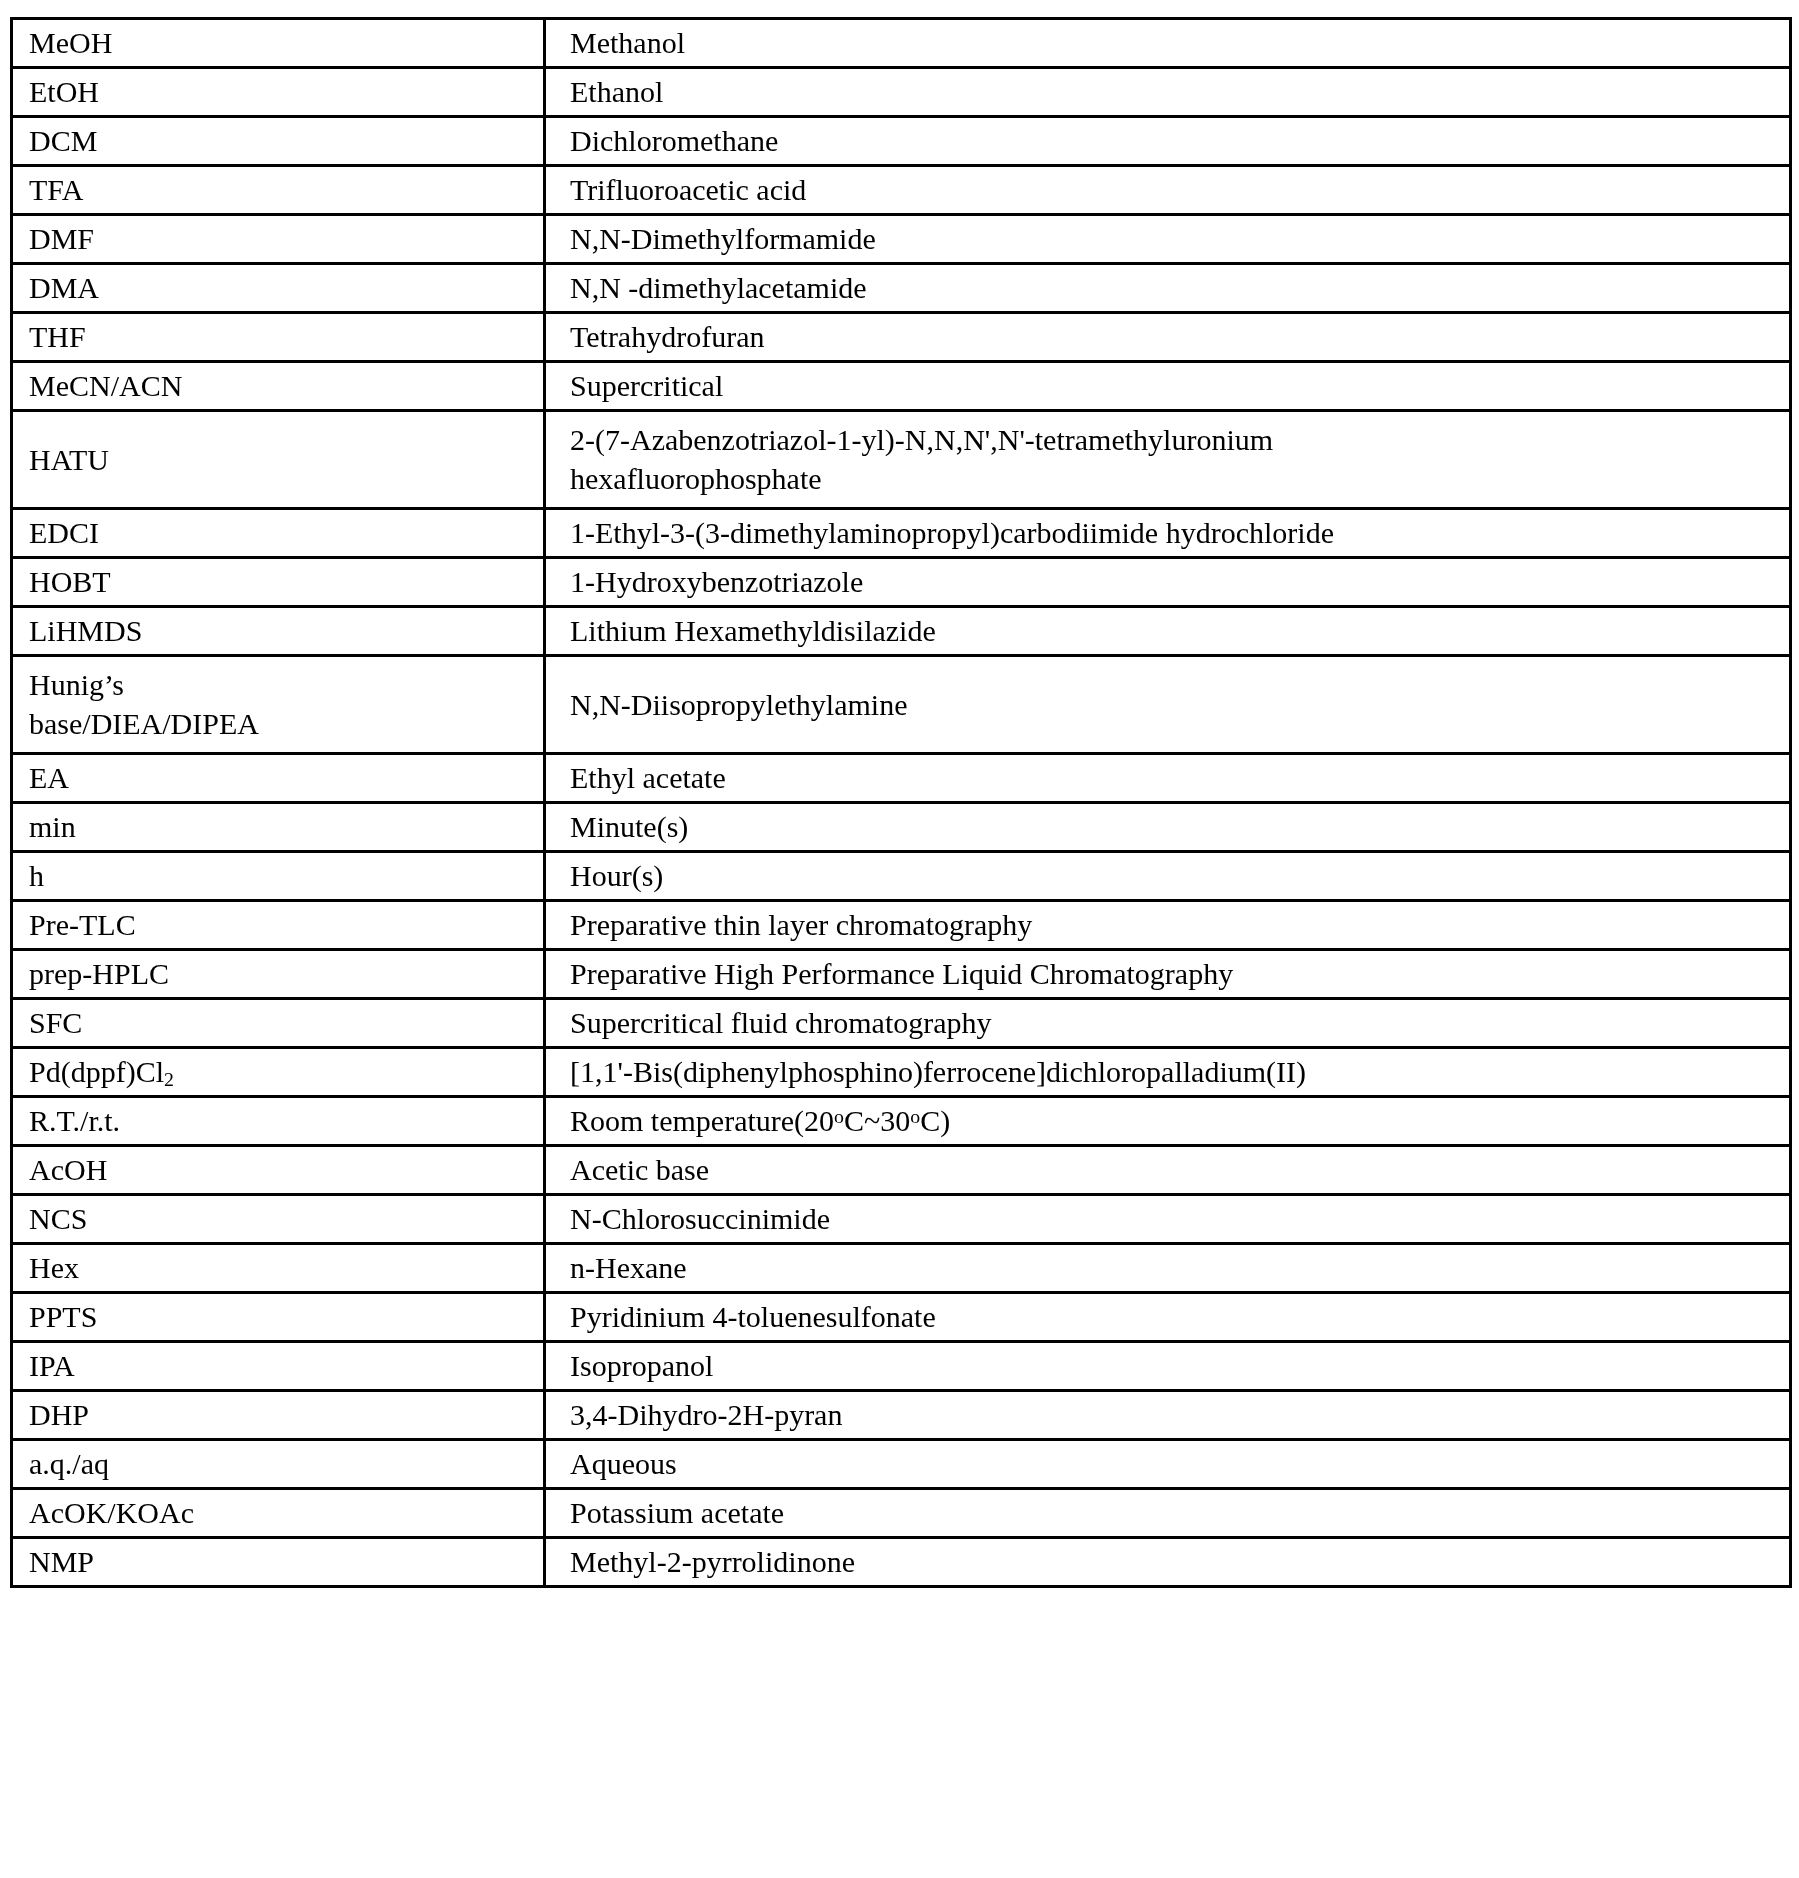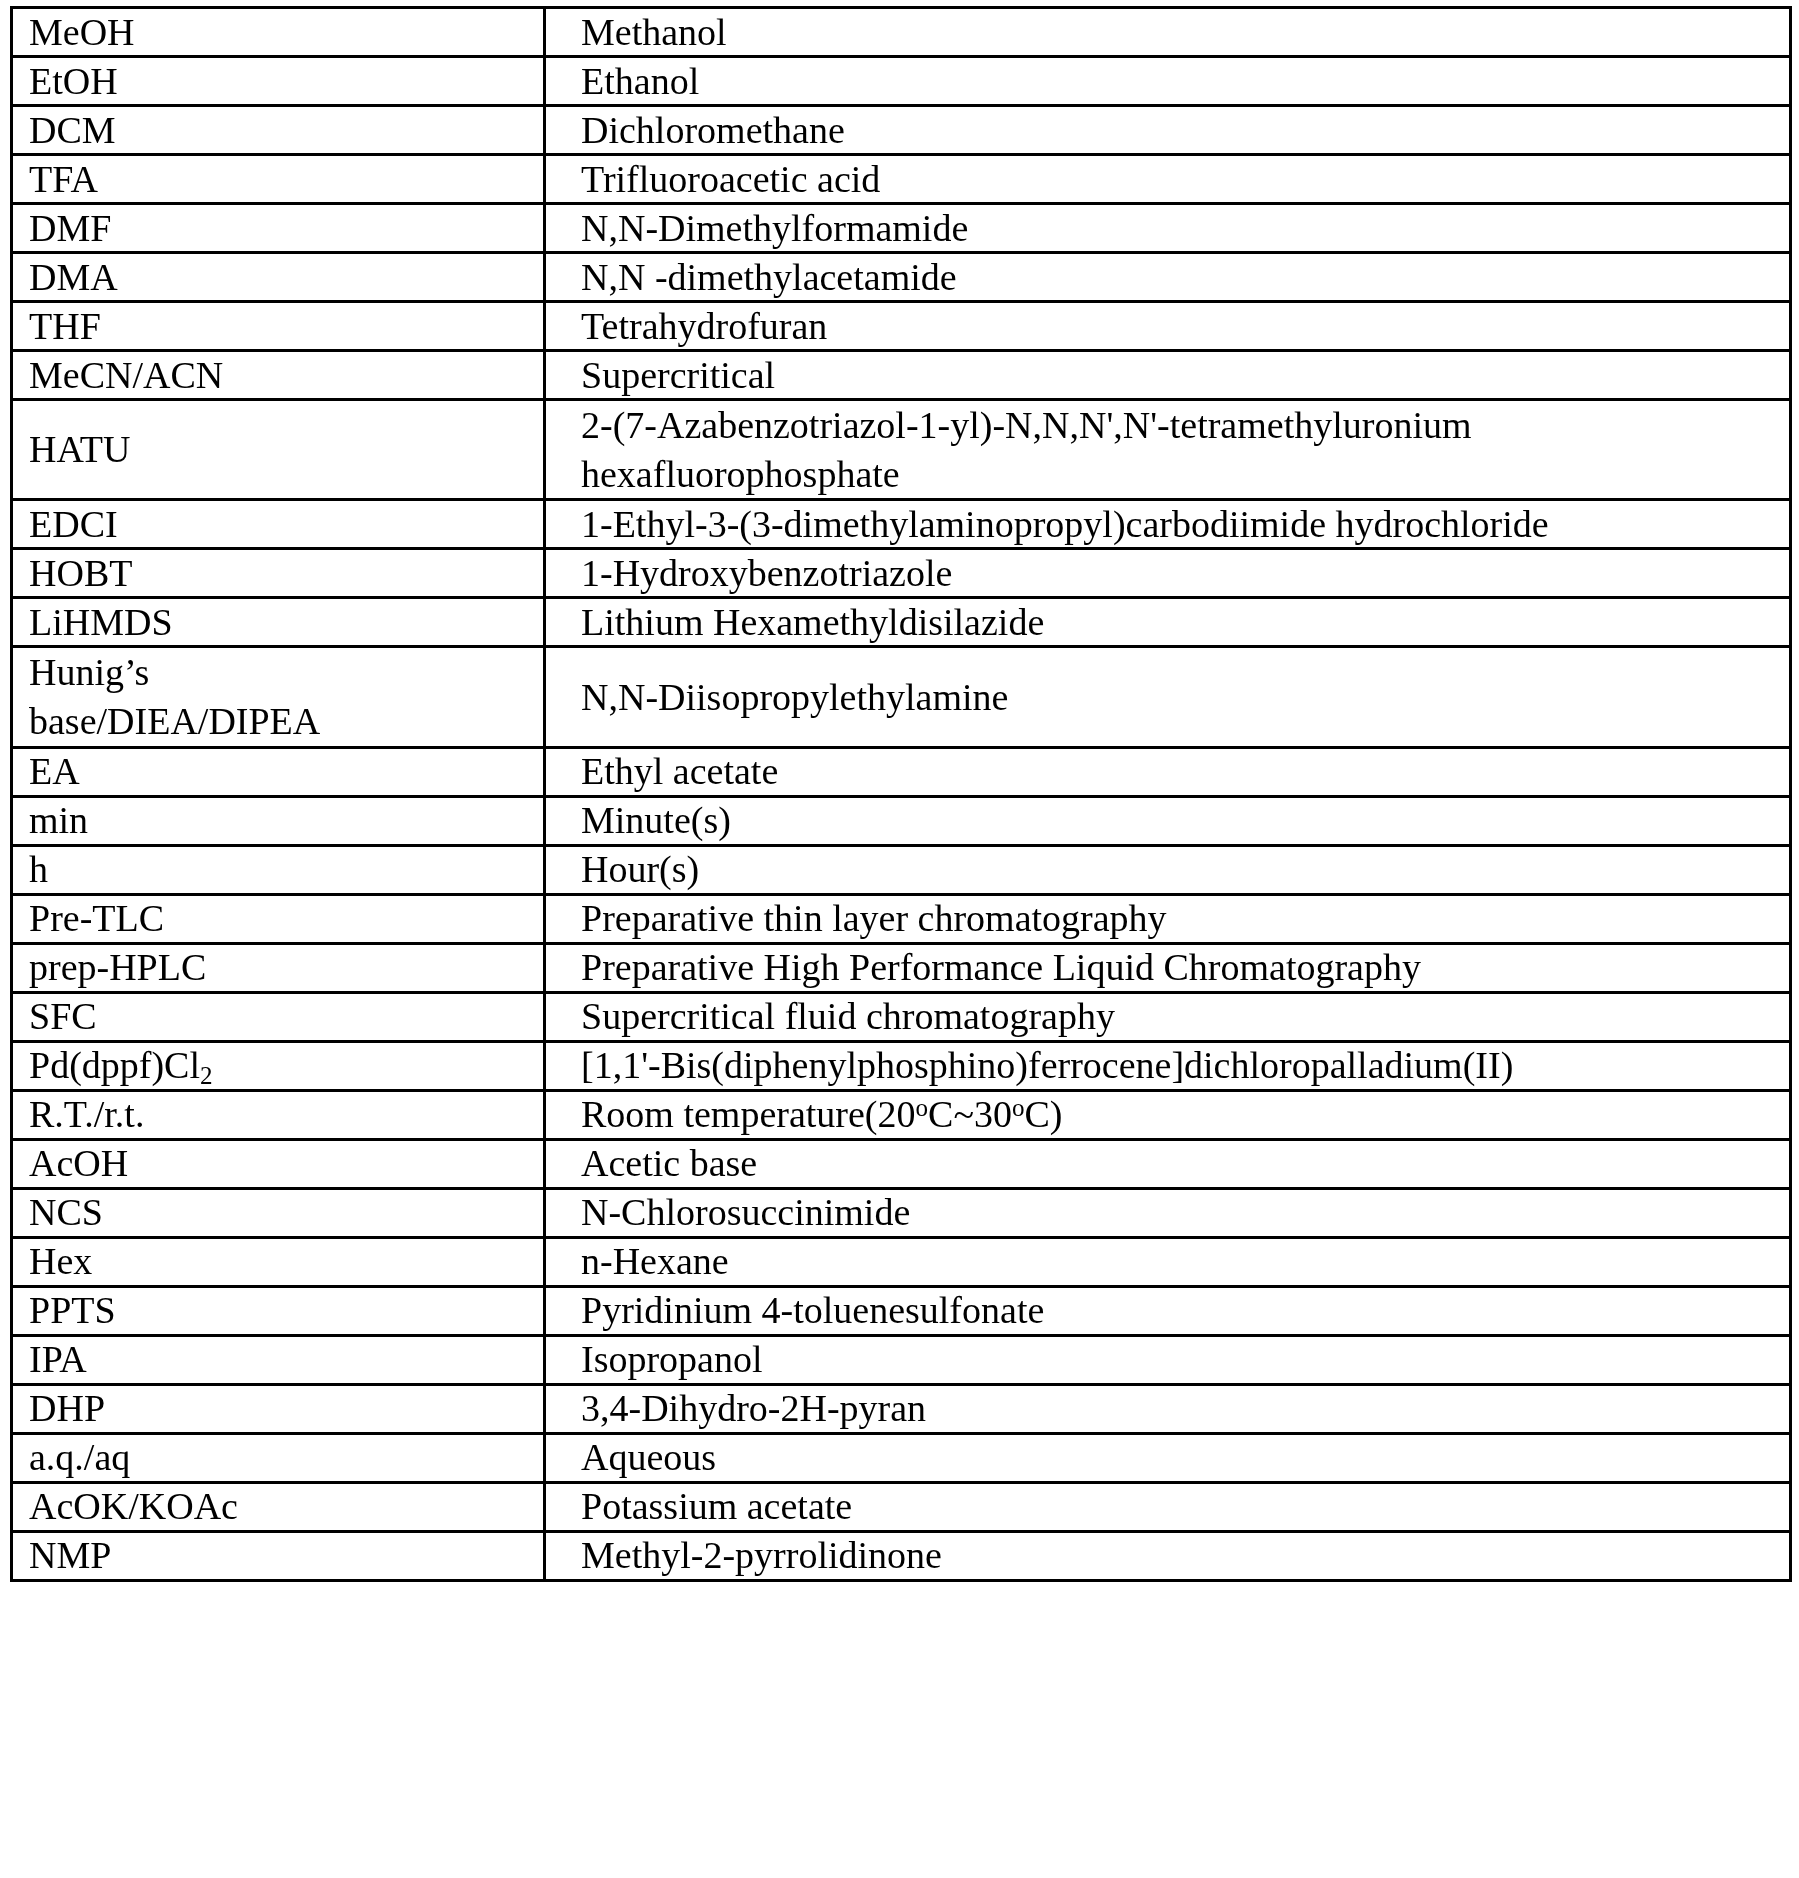--- a/index.html
+++ b/index.html
@@ -20,25 +20,25 @@
     position: relative;
     width: 1799px;
     height: 1878px;
     background: #ffffff;
     box-sizing: border-box;
   }
 
   .abbrev-table {
     position: absolute;
     left: 10px;
-    top: 6px;
+    top: 17px;
     width: 1779px;
     border-collapse: collapse;
     table-layout: fixed;
-    font-size: 38px;
+    font-size: 30px;
     line-height: 1.06;
   }
 
   .abbrev-table col.col-abbr { width: 533px; }
   .abbrev-table col.col-name { width: 1246px; }
 
   .abbrev-table td {
     border: 3px solid #000000;
     padding: 0 10px 0 14px;
     vertical-align: middle;
@@ -46,21 +46,21 @@
     overflow: visible;
   }
 
   .abbrev-table tr { height: 49px; }
   .abbrev-table tr.tall { height: 98px; }
 
   .abbrev-table td.cell-abbr {
     padding-left: 16px;
   }
   .abbrev-table td.cell-name {
-    padding-left: 35px;
+    padding-left: 24px;
   }
 
   
   .abbrev-table td.wrap {
     white-space: normal;
     line-height: 1.28;
   }
 
   sub {
     font-size: 0.66em;

